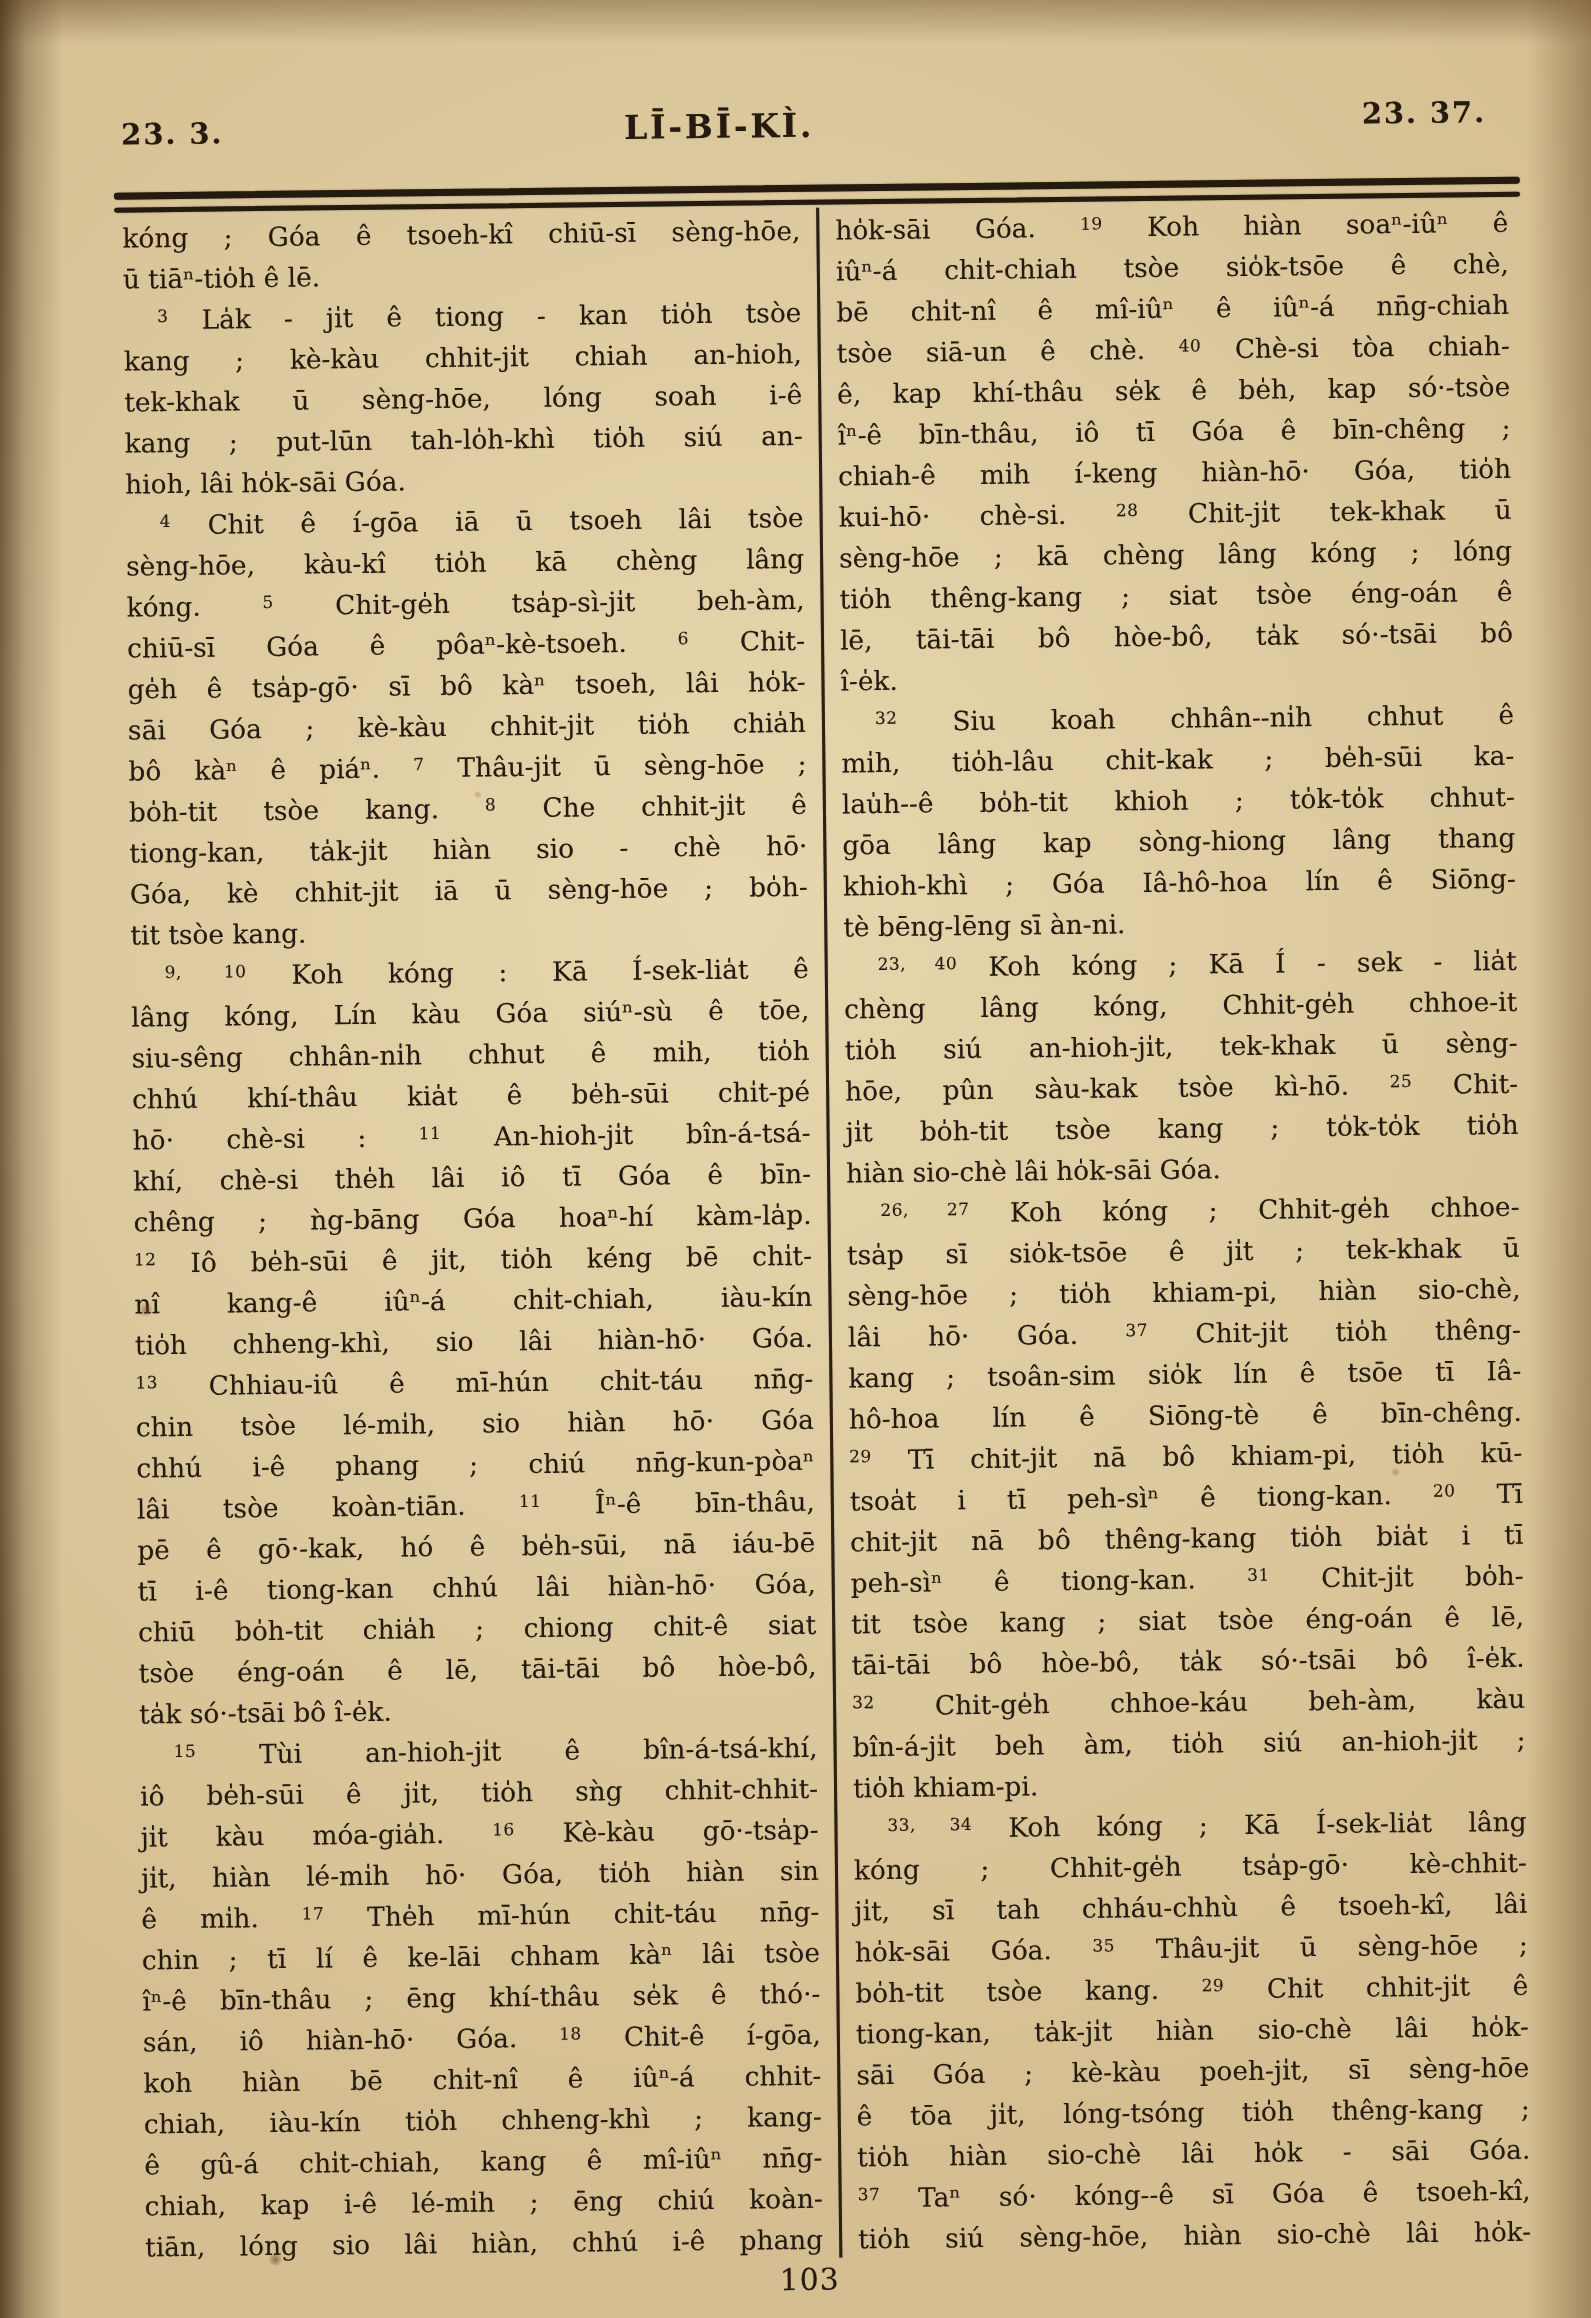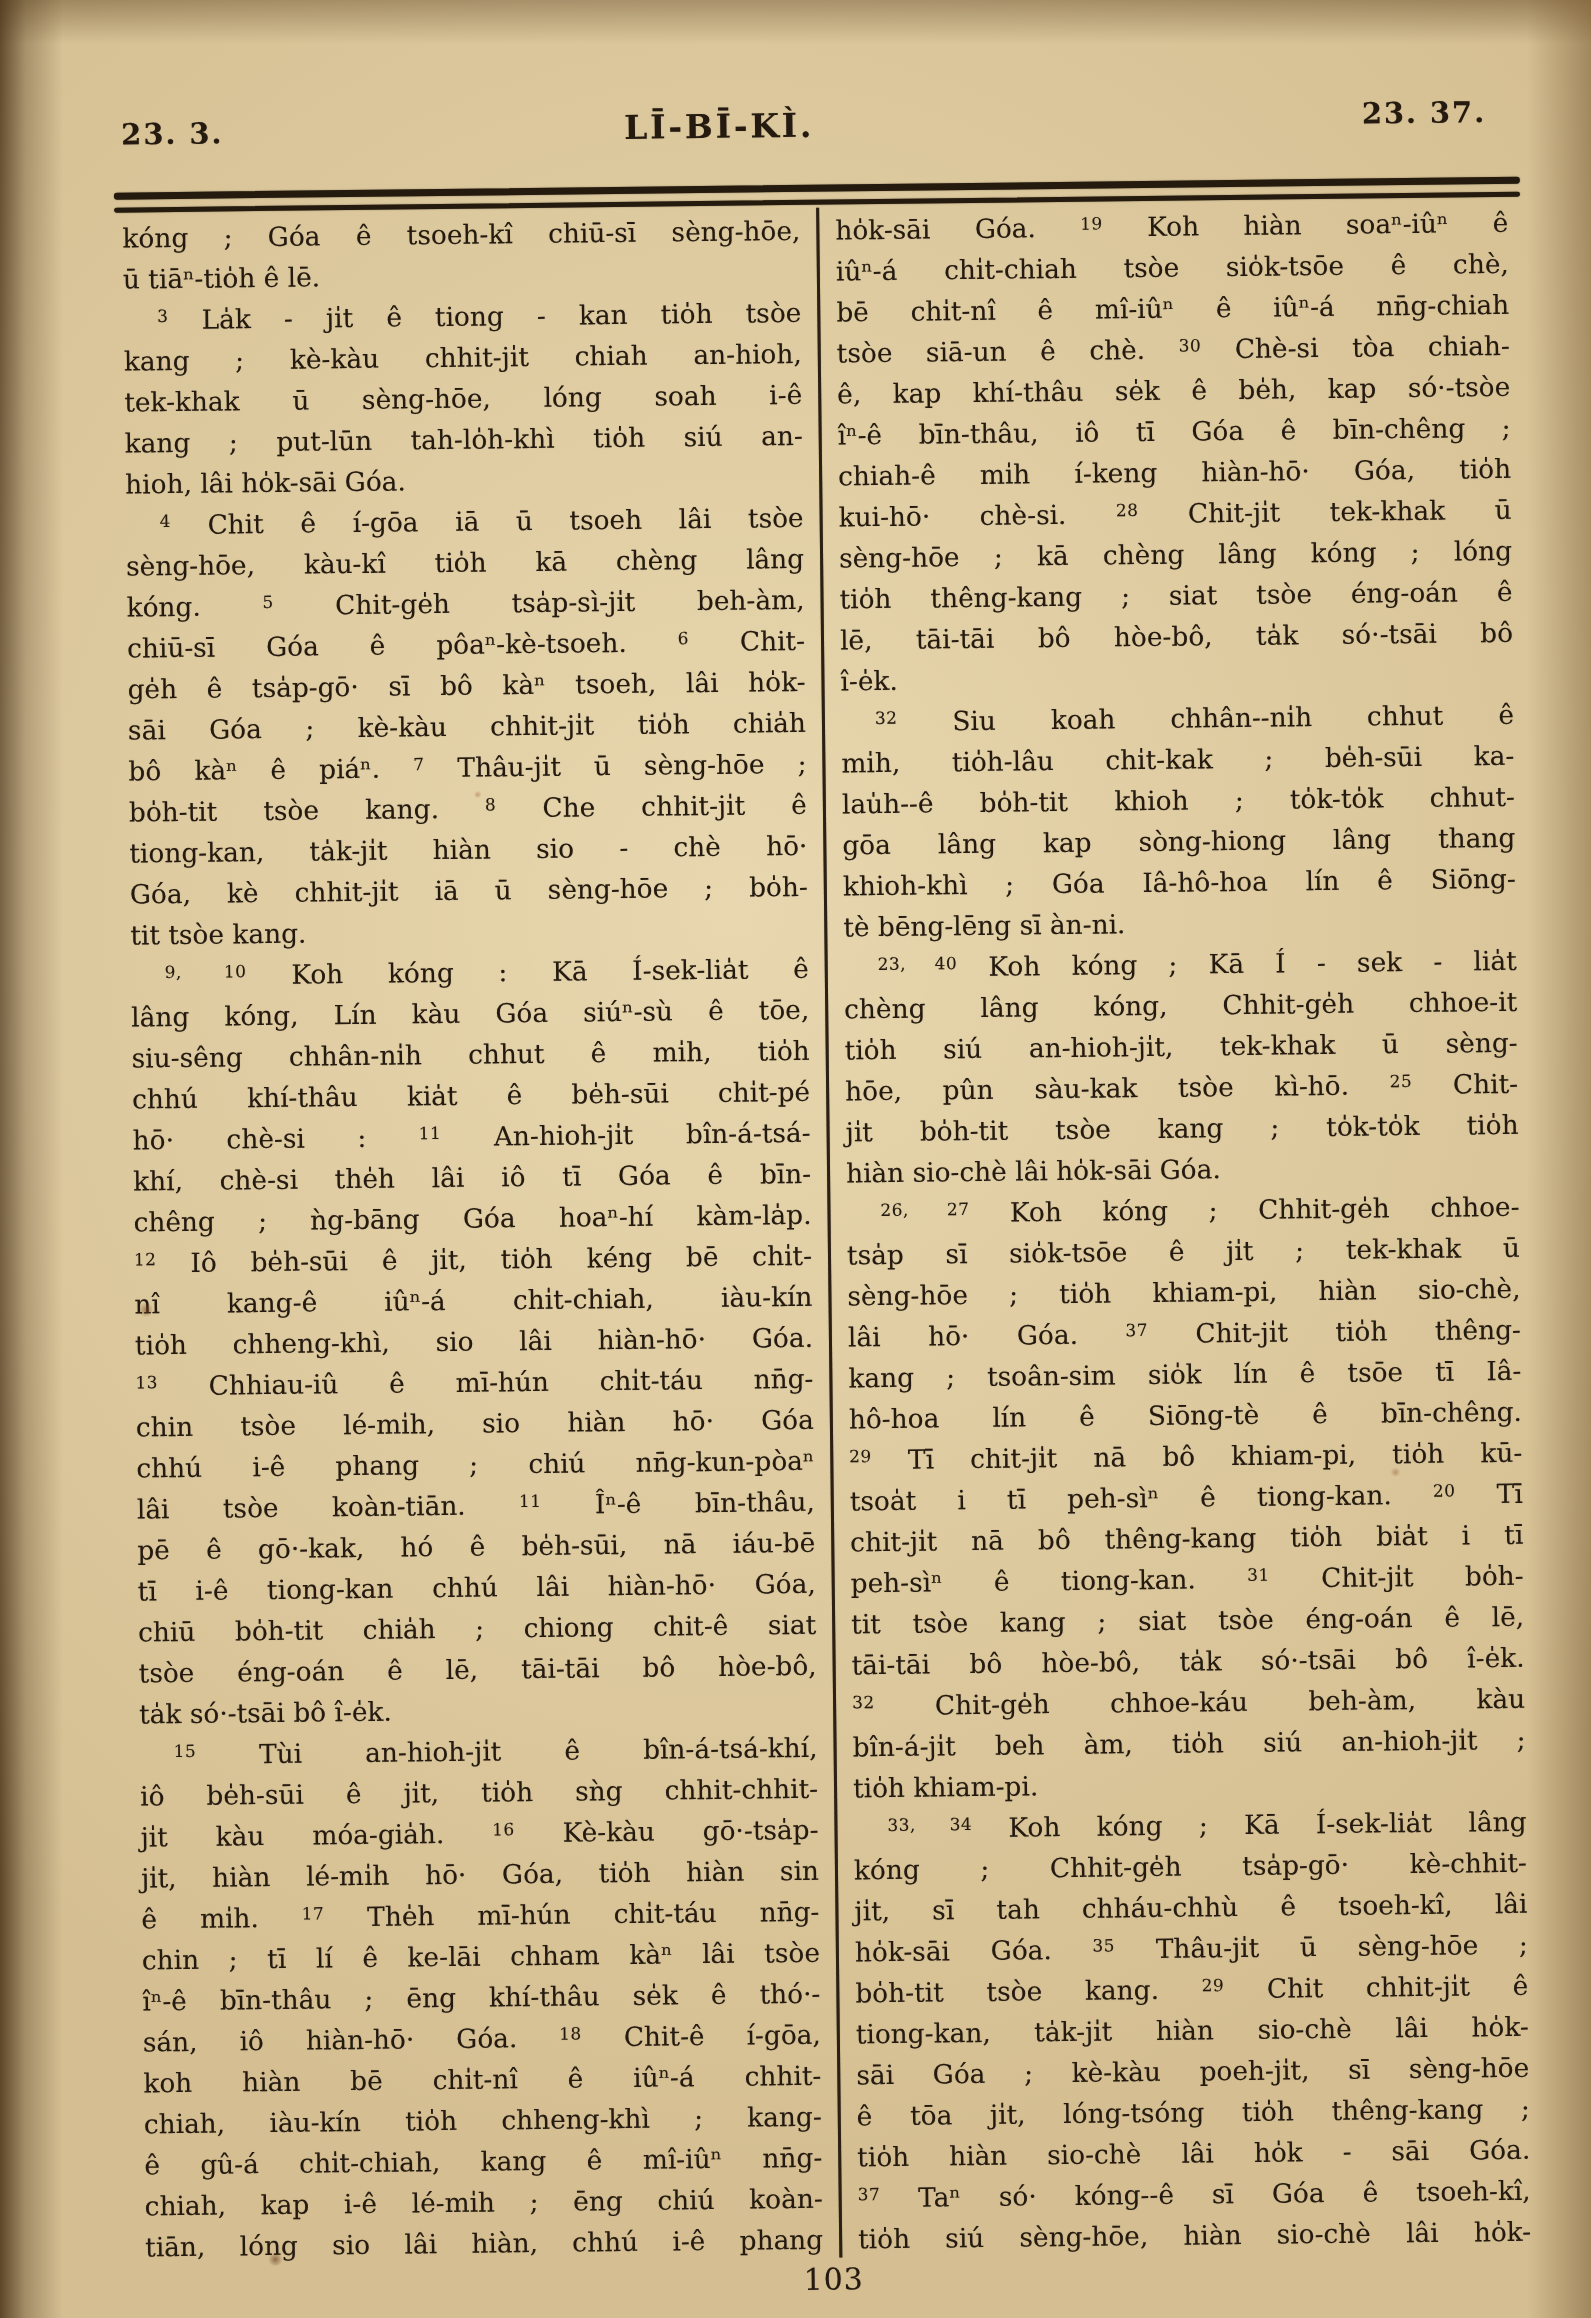--- a/index.html
+++ b/index.html
@@ -75,21 +75,21 @@
 
   sup.verse-num {
     font-size: 0.64em;
     line-height: 0;
     vertical-align: 0.42em;
     letter-spacing: 0.5px;
   }
 
   .folio-number {
     position: absolute; left: 796px; top: 2262px; transform: translateX(-50%);
-    font-size: 30px; letter-spacing: 0.9px; margin-left: 24px;
+    font-size: 30px; letter-spacing: 0.9px;
   }
 
   .stain { position: absolute; border-radius: 50%; pointer-events: none; }
   .stain-1 { left: 137px; top: 1294px; width: 13px; height: 16.7px;
     background: radial-gradient(circle, rgba(112,60,28,0.55), rgba(112,60,28,0) 70%); }
   .stain-2 { left: 254px; top: 2247px; width: 16px; height: 13px;
     background: radial-gradient(circle, rgba(96,52,24,0.6), rgba(96,52,24,0) 70%); }
   .stain-3 { left: 1386px; top: 1474px; width: 10.2px; height: 10.2px;
     background: radial-gradient(circle, rgba(140,90,40,0.45), rgba(140,90,40,0) 70%); }
   .stain-4 { left: 477px; top: 787px; width: 8.3px; height: 8.3px;
@@ -164,21 +164,21 @@
         <div class="line">chiah, kap i-ê lé-mi̍h ; ēng chiú koàn-</div>
         <div class="line">tiān, lóng sio lâi hiàn, chhú i-ê phang</div>
       </div>
 
     <div class="divider"></div>
 
     <div class="col col-right ink">
         <div class="line">ho̍k-sāi Góa. <sup class="verse-num">19</sup> Koh hiàn soaⁿ-iûⁿ ê</div>
         <div class="line">iûⁿ-á chi̍t-chiah tsòe sio̍k-tsōe ê chè,</div>
         <div class="line">bē chi̍t-nî ê mî-iûⁿ ê iûⁿ-á nn̄g-chiah</div>
-        <div class="line">tsòe siā-un ê chè. <sup class="verse-num">30</sup> Chè-si tòa chiah-</div>
+        <div class="line">tsòe siā-un ê chè. <sup class="verse-num">40</sup> Chè-si tòa chiah-</div>
         <div class="line">ê, kap khí-thâu se̍k ê be̍h, kap só·-tsòe</div>
         <div class="line">îⁿ-ê bīn-thâu, iô tī Góa ê bīn-chêng ;</div>
         <div class="line">chiah-ê mi̍h í-keng hiàn-hō· Góa, tio̍h</div>
         <div class="line">kui-hō· chè-si. <sup class="verse-num">28</sup> Chit-ji̍t tek-khak ū</div>
         <div class="line">sèng-hōe ; kā chèng lâng kóng ; lóng</div>
         <div class="line">tio̍h thêng-kang ; siat tsòe éng-oán ê</div>
         <div class="line">lē, tāi-tāi bô hòe-bô, ta̍k só·-tsāi bô</div>
         <div class="line para-end">î-e̍k.</div>
         <div class="line indent"><sup class="verse-num">32</sup> Siu koah chhân--ni̍h chhut ê</div>
         <div class="line">mi̍h, tio̍h-lâu chi̍t-kak ; be̍h-sūi ka-</div>

